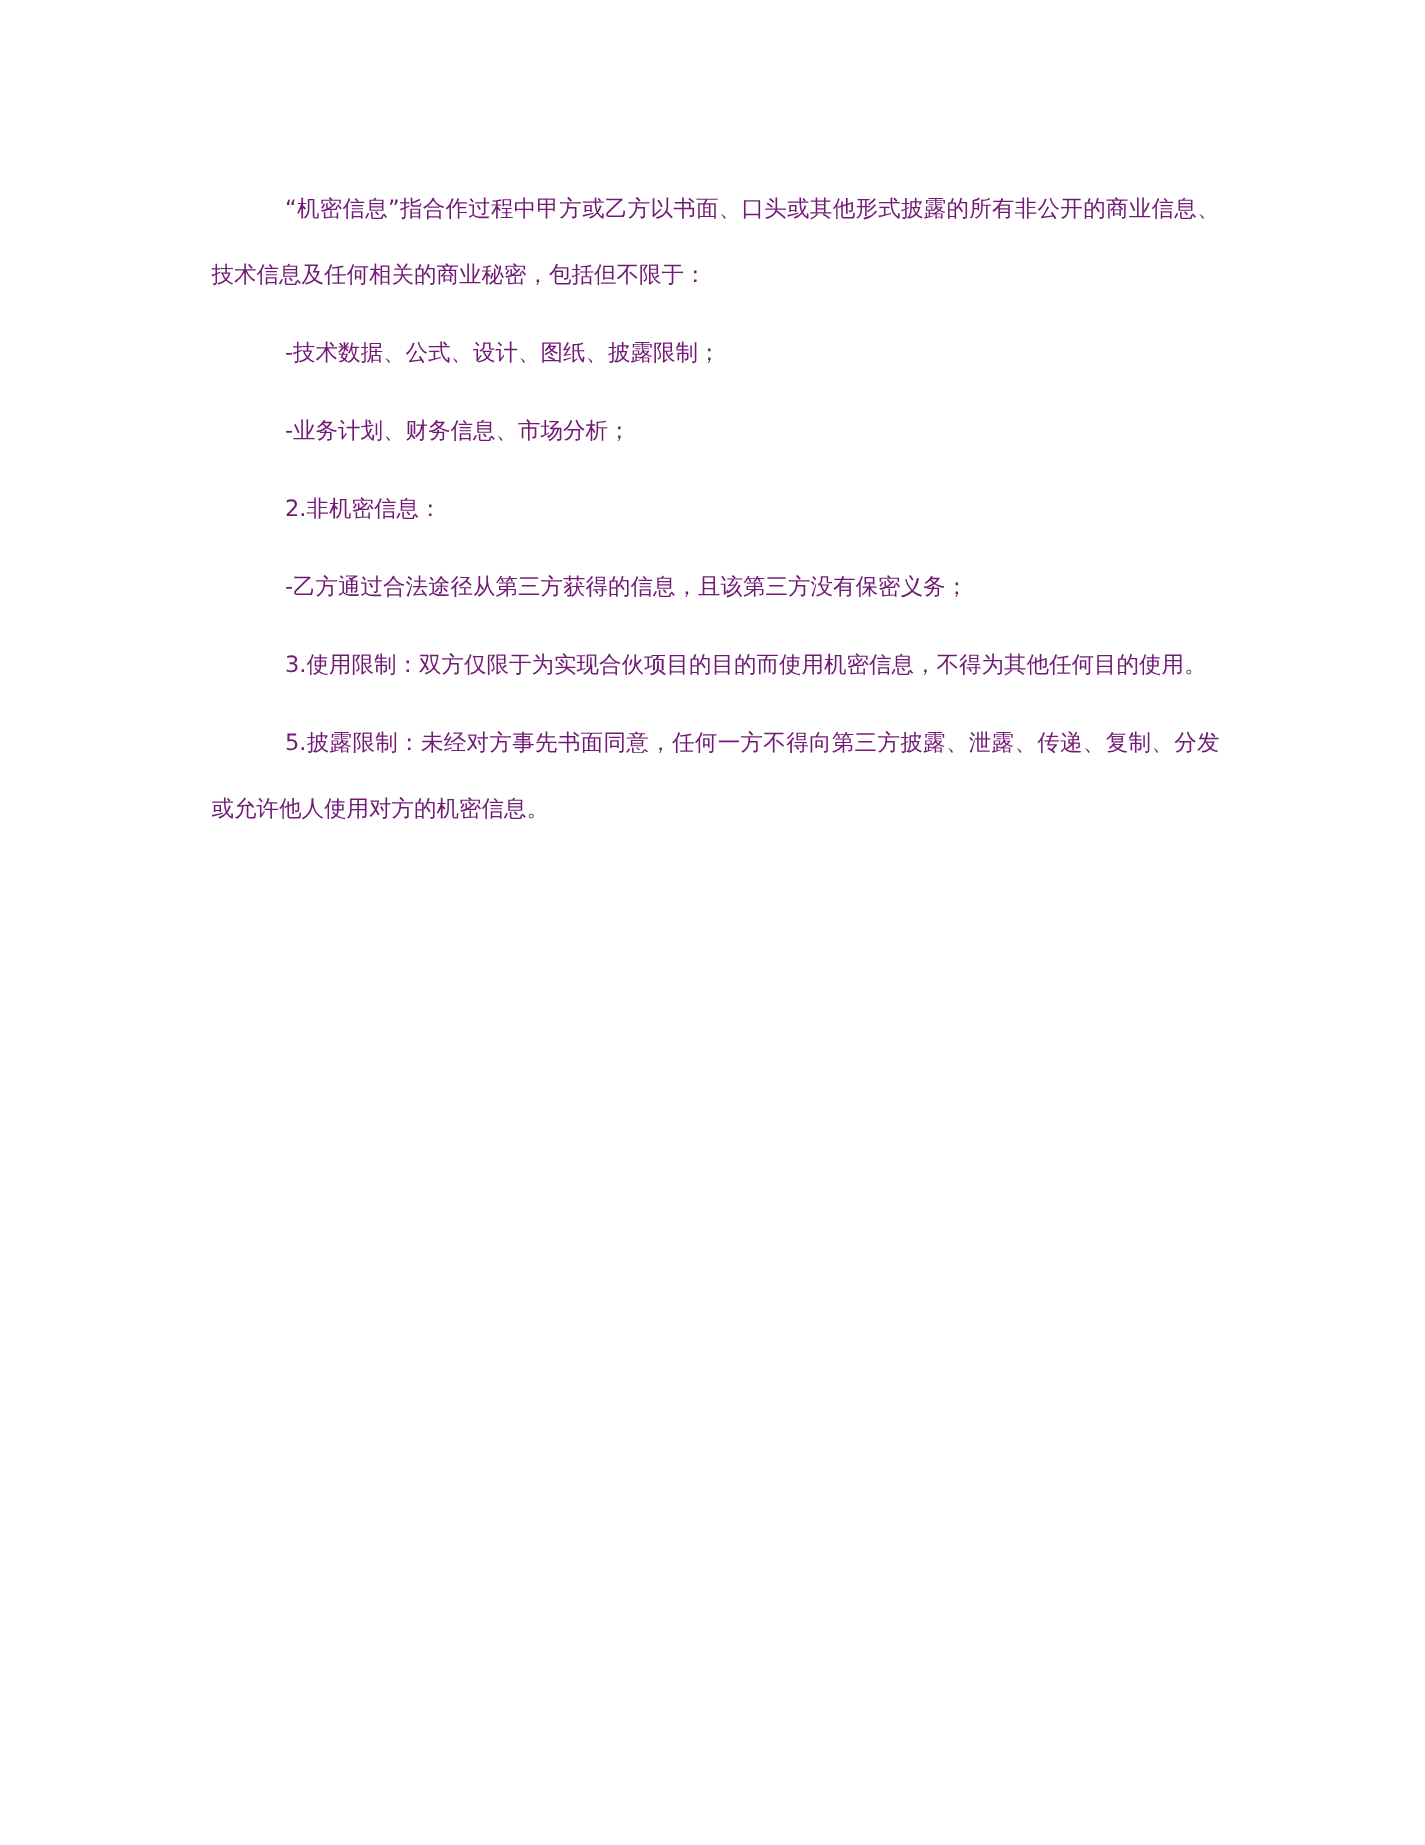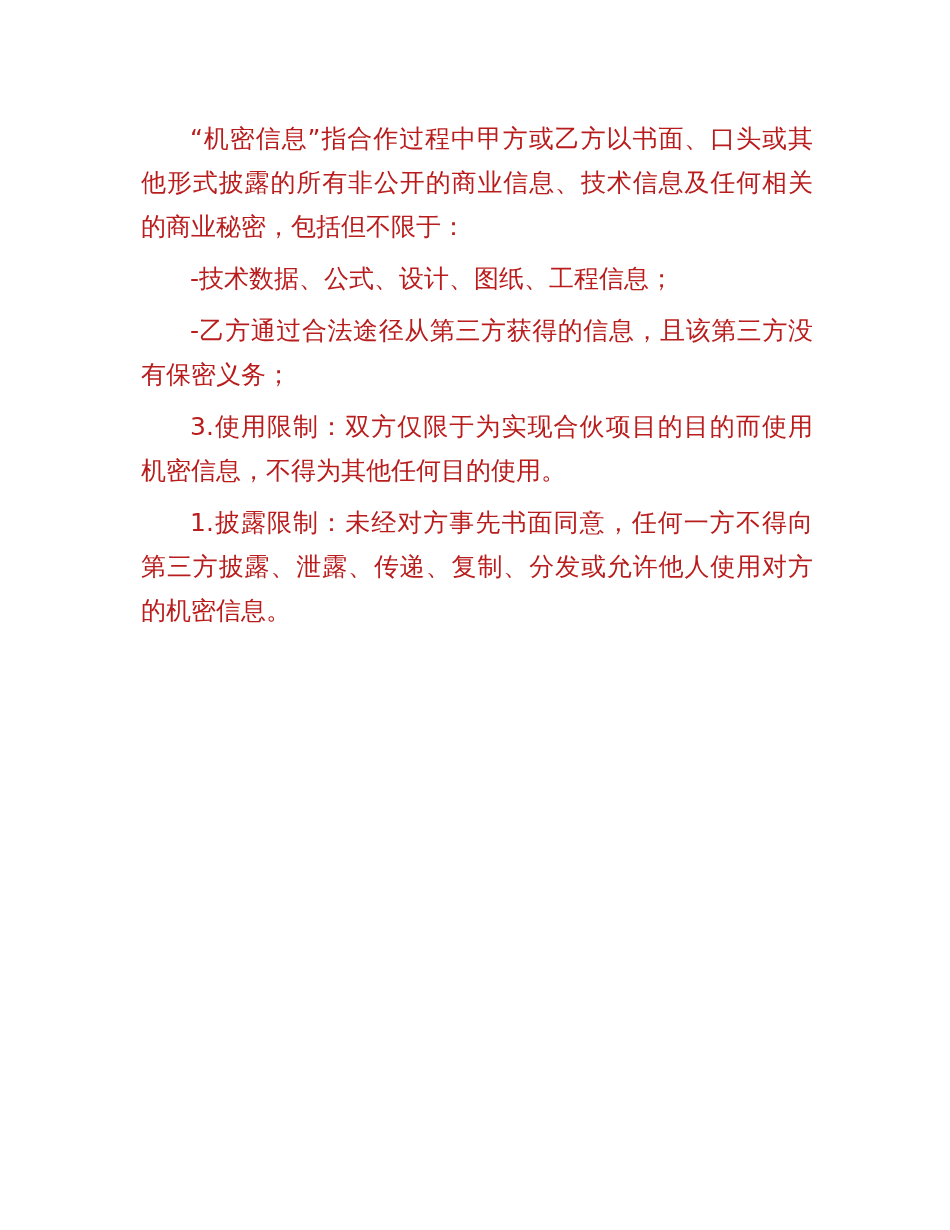--- a/index.html
+++ b/index.html
@@ -1,25 +1,27 @@
 <!DOCTYPE html>
 <html><head>
 <meta charset="utf-8">
 <style>
   html, body { margin: 0; padding: 0; background: #ffffff; }
   body { width: 950px; height: 1230px; position: relative; overflow: hidden; }
   .page {
     position: absolute; left: 141px; top: 117px; width: 672px;
     font-family: "DejaVu Sans", "Liberation Sans", sans-serif;
-    font-size: 25px; color: #b91c1c; line-height: 44px;
+    font-size: 15px; color: #701a75; line-height: 44px;
   }
   .para { margin: 0 0 8px 0; text-indent: 49px; text-align: justify; word-break: break-all; }
 </style>
 </head>
 <body>
 
 <div class="page">
   <p class="para">“机密信息”指合作过程中甲方或乙方以书面、口头或其他形式披露的所有非公开的商业信息、技术信息及任何相关的商业秘密，包括但不限于：</p>
-  <p class="para">-技术数据、公式、设计、图纸、工程信息；</p>
+  <p class="para">-技术数据、公式、设计、图纸、披露限制；</p>
+  <p class="para">-业务计划、财务信息、市场分析；</p>
+  <p class="para">2.非机密信息：</p>
   <p class="para">-乙方通过合法途径从第三方获得的信息，且该第三方没有保密义务；</p>
   <p class="para">3.使用限制：双方仅限于为实现合伙项目的目的而使用机密信息，不得为其他任何目的使用。</p>
-  <p class="para">1.披露限制：未经对方事先书面同意，任何一方不得向第三方披露、泄露、传递、复制、分发或允许他人使用对方的机密信息。</p>
+  <p class="para">5.披露限制：未经对方事先书面同意，任何一方不得向第三方披露、泄露、传递、复制、分发或允许他人使用对方的机密信息。</p>
 </div>
 
 </body></html>

